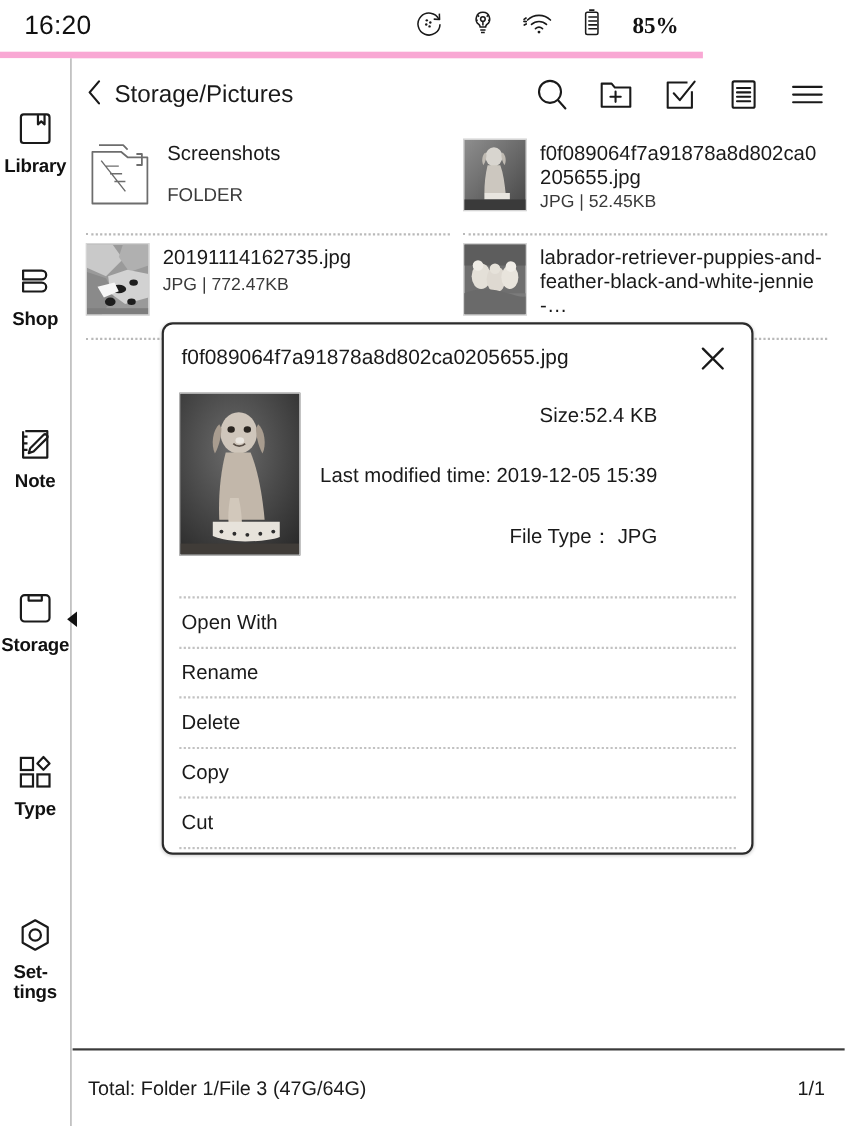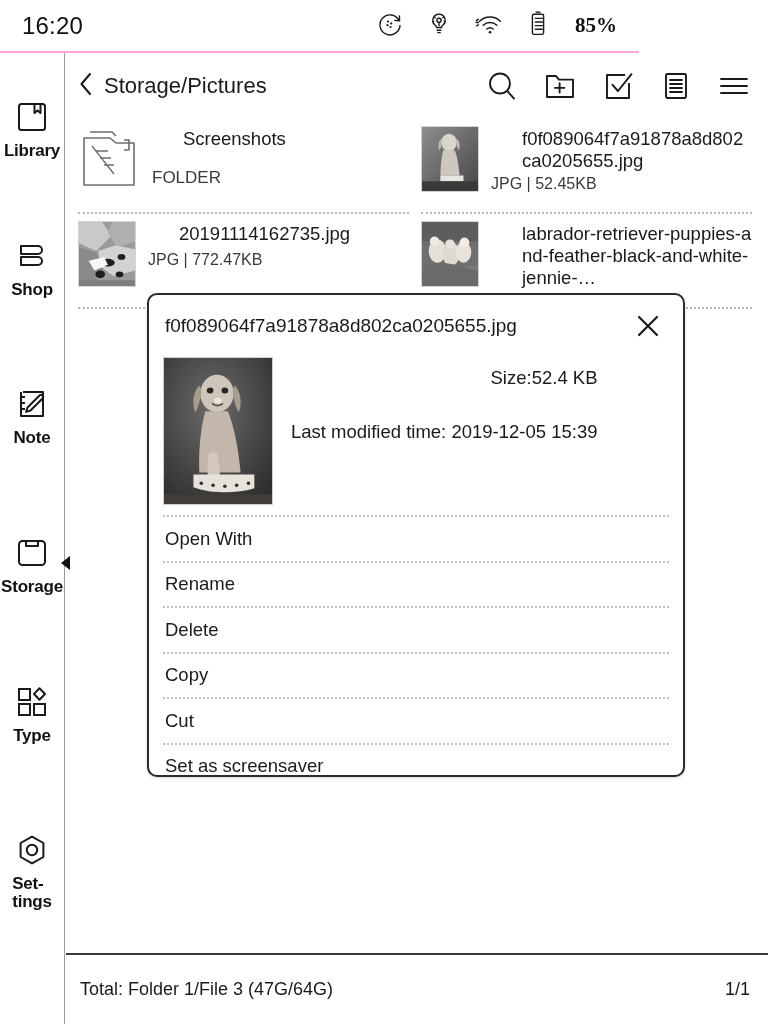--- a/index.html
+++ b/index.html
@@ -10,21 +10,21 @@
     color: #1a1a1a;
     overflow: hidden;
   }
   #root { position: relative; width: 768px; height: 1024px; }
 
   
   .statusbar {
     position: absolute; top: 0; left: 0; width: 639px; height: 53px;
     display: flex; align-items: center; justify-content: space-between;
     padding: 0 22px 0 22px;
-    border-bottom: 2px solid #f9a8d4;
+    border-bottom: 6px solid #f9a8d4;
     background: #fff;
   }
   .clock { font-size: 24px; font-weight: 400; letter-spacing: .2px; color:#111; }
   .status-icons { display: flex; align-items: center; gap: 24px; font-family: Liberation Serif, serif; }
   .sicon { display: block; }
   .battery-pct { font-size: 21px; font-weight: 700; margin-left: 4px; color:#111; }
 
   
   .sidebar {
     position: absolute; top: 53px; left: 0; width: 65px; height: 971px;
@@ -76,21 +76,21 @@
   .filecell.gap { margin-left: 12px; }
   .thumb {
     width: 58px; height: 66px; flex: 0 0 58px;
     border: 1px solid #d4d4d4; overflow: hidden; background: #ddd;
   }
   .thumb svg { display:block; width: 100%; height: 100%; }
   .folder-icon { width: 62px; height: 68px; flex: 0 0 62px; display:flex; align-items:flex-start;}
   .finfo { padding-top: 2px; min-width: 0; }
   .fname {
     font-size: 18.5px; line-height: 22px; color: #1a1a1a;
-    word-break: break-all; max-width: 262px; margin-left: 31px;
+    word-break: break-all; max-width: 262px;
   }
   .fmeta { font-size: 16px; color: #3a3a3a; margin-top: 3px; }
   .fmeta.folder { font-size: 17px; margin-top: 18px; }
 
   
   .footer {
     position: absolute; left: 0; bottom: 0; width: 702px; height: 71px;
     border-top: 2px solid #3a3a3a;
     display: flex; align-items: center; justify-content: space-between;
     padding: 0 18px 0 14px;
@@ -434,20 +434,21 @@
               <circle cx="74" cy="129" r="1.8"></circle>
             <circle cx="86" cy="127" r="1.8"></circle>
           </g>
           <rect y="138" width="110" height="10" fill="#403c38"></rect>
         </svg>
       </span>
 
       <div class="dlg-facts">
         <div class="fact">Size:52.4 KB</div>
         <div class="fact">Last modified time: 2019-12-05 15:39</div>
+        <div class="fact">File Type： JPG</div>
       </div>
     </div>
 
     <div class="dlg-menu">
       <div class="menu-item">Open With</div>
       <div class="menu-item">Rename</div>
       <div class="menu-item">Delete</div>
       <div class="menu-item">Copy</div>
       <div class="menu-item">Cut</div>
       <div class="menu-item">Set as screensaver</div>

